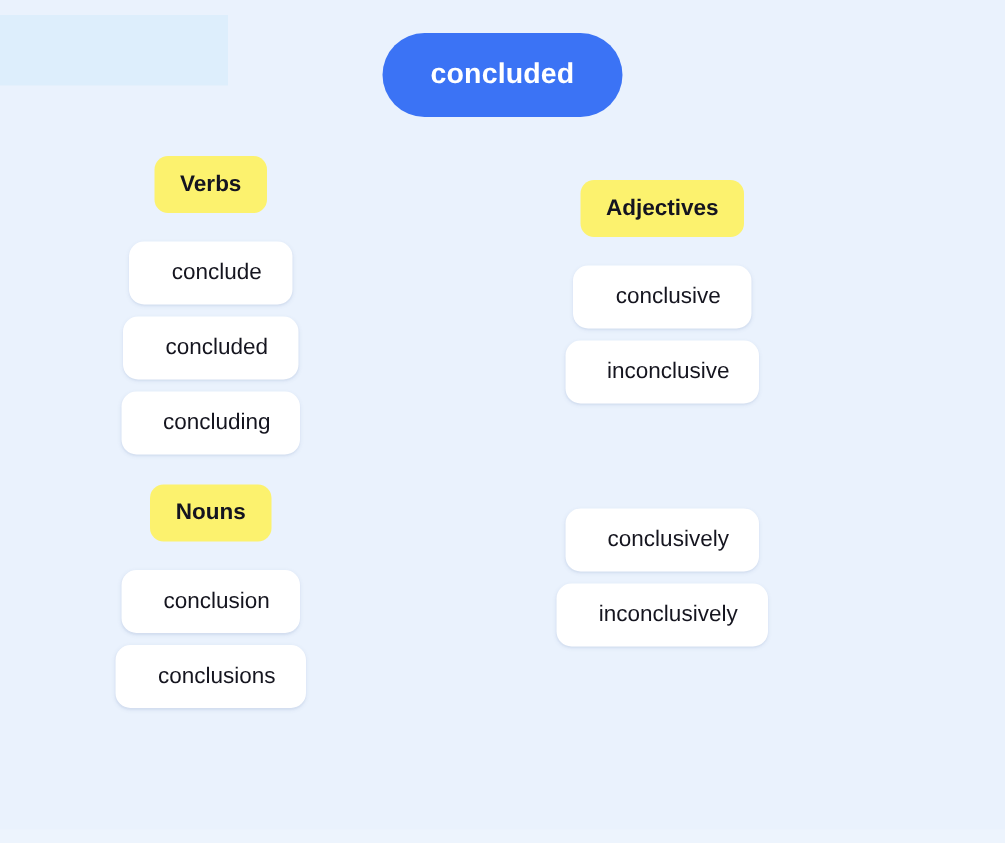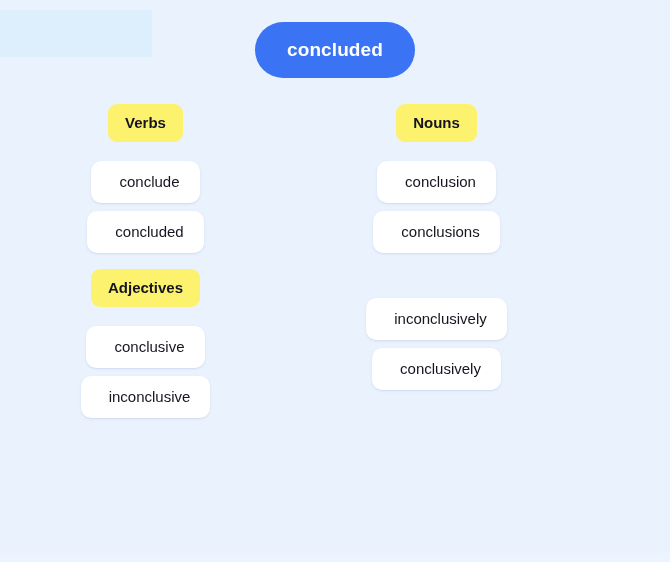--- a/index.html
+++ b/index.html
@@ -1,16 +1,16 @@
 <!DOCTYPE html>
 <html><head>
 <meta charset="utf-8">
 <title>Word forms</title>
 <style>
-  * { box-sizing: border-box; align-items: center; }
+  * { box-sizing: border-box; }
   html, body {
     margin: 0;
     padding: 0;
   }
   body {
     width: 670px;
     height: 562px;
     background: #eaf2fd;
     font-family: "Liberation Sans", sans-serif;
     position: relative;
@@ -70,20 +70,21 @@
   
   .grid {
     position: absolute;
     left: 0;
     top: 104px;
     width: 582px;
     display: grid;
     grid-template-columns: 1fr 1fr;
     row-gap: 0px;
     column-gap: 0px;
+    gap: 20px;
   }
   .group {
     display: flex;
     flex-direction: column;
     align-items: center;
   }
   
   .group.row-2 {
     margin-top: 16px;
   }
@@ -124,34 +125,35 @@
 <div class="headword-row">
   <div class="headword-pill">concluded</div>
 </div>
 
 <div class="grid">
 
   <div class="group">
     <div class="group-badge">Verbs</div>
     <div class="word-card">conclude</div>
     <div class="word-card">concluded</div>
+    <div class="word-card">concluding</div>
+  </div>
+
+  <div class="group row-2">
+    <div class="group-badge">Adjectives</div>
+    <div class="word-card">conclusive</div>
+    <div class="word-card">inconclusive</div>
   </div>
 
   <div class="group">
     <div class="group-badge">Nouns</div>
     <div class="word-card">conclusion</div>
     <div class="word-card">conclusions</div>
   </div>
 
   <div class="group row-2">
-    <div class="group-badge">Adjectives</div>
-    <div class="word-card">conclusive</div>
-    <div class="word-card">inconclusive</div>
-  </div>
-
-  <div class="group row-2">
+    <div class="word-card">conclusively</div>
     <div class="word-card">inconclusively</div>
-    <div class="word-card">conclusively</div>
   </div>
 
 </div>
 
 <div class="footer-band"></div>
 
 </body></html>

